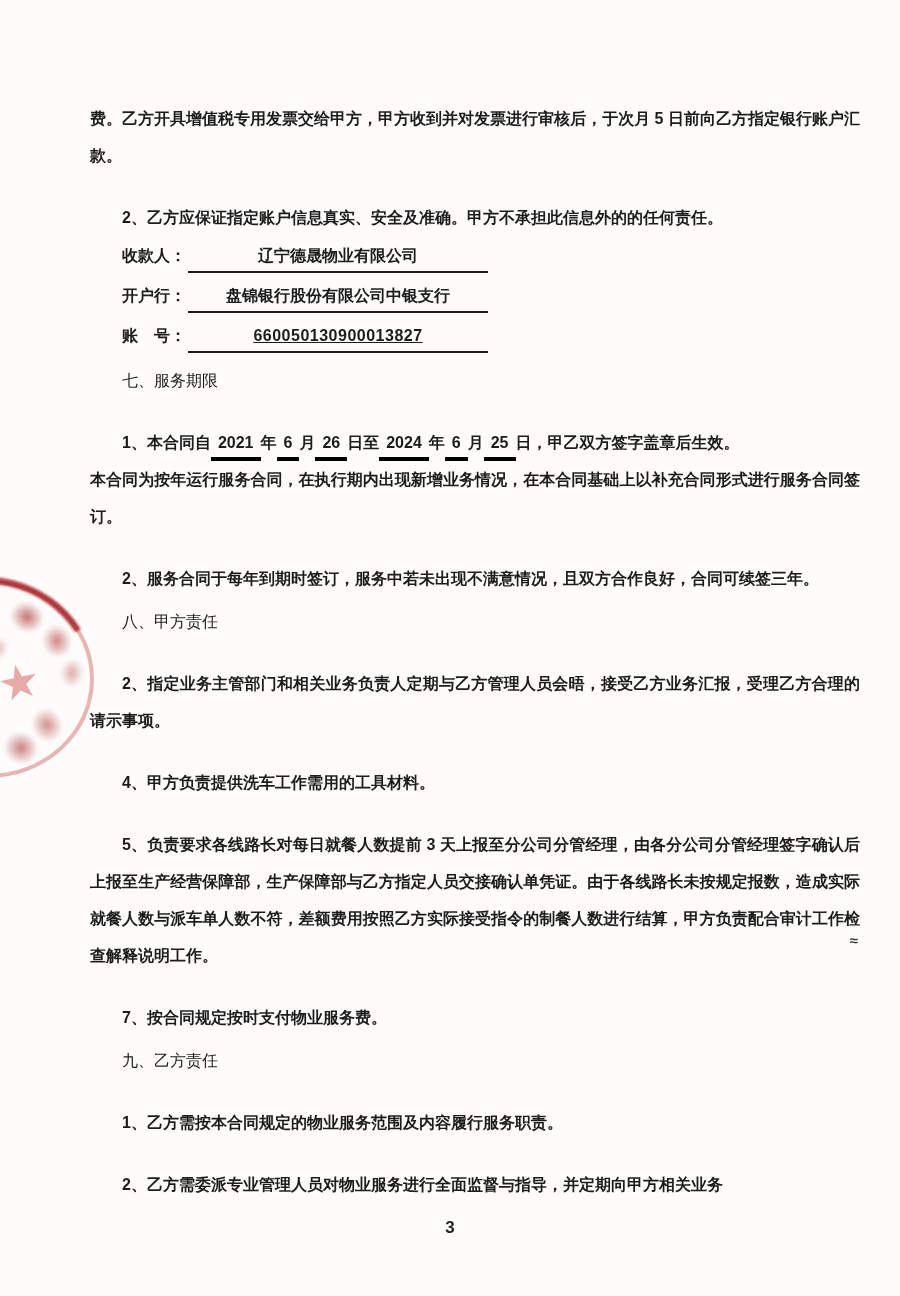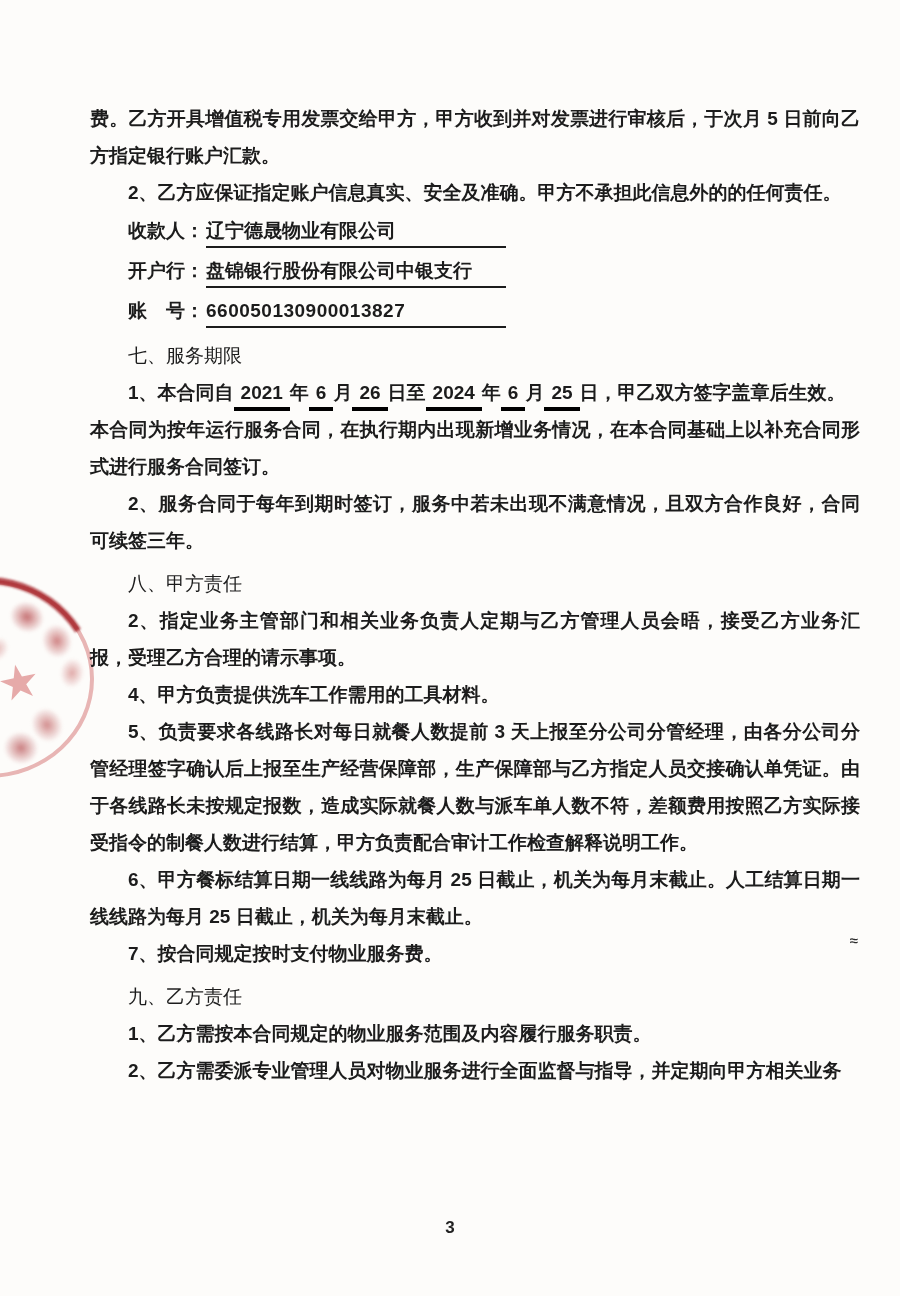--- a/index.html
+++ b/index.html
@@ -14,38 +14,39 @@
   .page{
     position:relative;
     width:900px;height:1296px;
     background:#fdfcfa;
     overflow:hidden;
   }
   .content{
     position:absolute;
     left:90px;top:100px;
     width:770px;
-    font-size:19px;
+    font-size:16px;
     font-weight:bold;
     line-height:37px;
     text-align:justify;
   }
   p{margin:0;}
-  .indent{text-indent:2em;}
+  .indent{text-indent:2em;margin-top:25px;}
   .heading{margin-top:6px;font-weight:normal;}
   .bank-line{line-height:40px;text-indent:2em;white-space:nowrap;}
   .bank-line .value{
     display:inline-block;
     min-width:300px;
+    text-align:center;
     border-bottom:2px solid #1c1c1c;
     text-indent:0;
     margin-left:2px;
     line-height:30px;
   }
-  .account-digits{letter-spacing:0.5px;}
+  .account-digits{letter-spacing:0.5px;text-decoration:underline;}
   .u{
     border-bottom:4px solid #000000;
     padding:0 7px;
     line-height:28px;
     display:inline-block;
     text-indent:0;
   }
   .date-line{white-space:nowrap;}
   .page-number{
     position:absolute;
@@ -129,21 +130,20 @@
 
     <p>本合同为按年运行服务合同，在执行期内出现新增业务情况，在本合同基础上以补充合同形式进行服务合同签订。</p>
 
     <p class="indent">2、服务合同于每年到期时签订，服务中若未出现不满意情况，且双方合作良好，合同可续签三年。</p>
 
     <p class="heading indent">八、甲方责任</p>
 
     <p class="indent">2、指定业务主管部门和相关业务负责人定期与乙方管理人员会晤，接受乙方业务汇报，受理乙方合理的请示事项。</p>
     <p class="indent">4、甲方负责提供洗车工作需用的工具材料。</p>
     <p class="indent">5、负责要求各线路长对每日就餐人数提前 3 天上报至分公司分管经理，由各分公司分管经理签字确认后上报至生产经营保障部，生产保障部与乙方指定人员交接确认单凭证。由于各线路长未按规定报数，造成实际就餐人数与派车单人数不符，差额费用按照乙方实际接受指令的制餐人数进行结算，甲方负责配合审计工作检查解释说明工作。</p>
-    <p class="indent">6、甲方餐标结算日期一线线路为每月 25 日截止，机关为每月末截止。人工结算日期一线线路为每月 25 日截止，机关为每月末截止。</p>
     <p class="indent">7、按合同规定按时支付物业服务费。</p>
 
     <p class="heading indent">九、乙方责任</p>
 
     <p class="indent">1、乙方需按本合同规定的物业服务范围及内容履行服务职责。</p>
     <p class="indent">2、乙方需委派专业管理人员对物业服务进行全面监督与指导，并定期向甲方相关业务</p>
 
   </div>
 
   <span class="artifact">≈</span>

